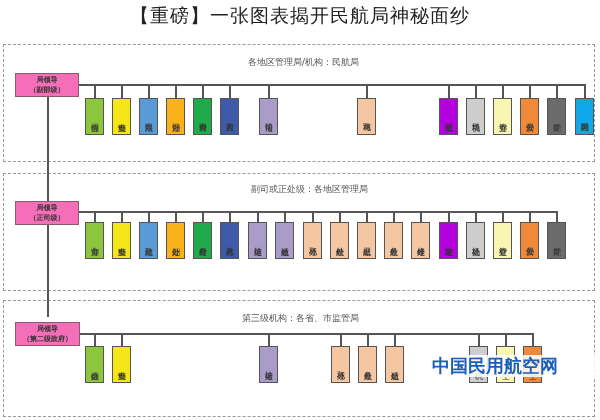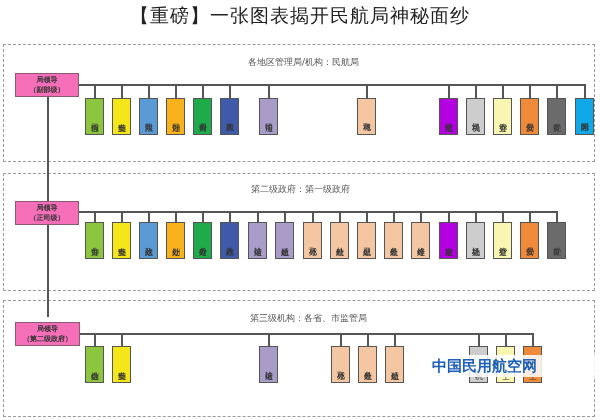--- a/index.html
+++ b/index.html
@@ -7,34 +7,34 @@
   .title{position:absolute;left:0;top:0;width:600px;height:30px;line-height:30px;text-align:center;font-size:19px;color:#222;letter-spacing:1px;}
   .level{position:absolute;left:3px;width:592px;border:1.5px dashed #9a9a9a;box-sizing:border-box;}
   .level-label{position:absolute;font-family:"DejaVu Serif",serif;font-size:9px;color:#555;white-space:nowrap;}
   .leader{position:absolute;left:15px;width:64px;height:24px;background:#f46fb8;border:1.5px solid #8a5b70;box-sizing:border-box;text-align:center;font-size:7px;line-height:10px;color:#333;font-weight:bold;padding-top:1px;}
   .hline{position:absolute;height:1.5px;background:#555;}
   .vline{position:absolute;width:1.5px;background:#555;}
   .dept{position:absolute;width:19px;height:37px;border:1px solid #555;box-sizing:border-box;display:flex;align-items:center;justify-content:center;}
   .dept span{writing-mode:vertical-rl;font-size:8px;line-height:9px;color:#333;letter-spacing:0px;}
   .watermark{position:absolute;left:432px;top:355px;width:168px;background:rgba(255,255,255,0.85);}
   .wm-en{font-family:"DejaVu Sans",sans-serif;font-size:25px;color:#222;line-height:26px;letter-spacing:0px;}
-  .wm-cn{font-family:"DejaVu Sans",sans-serif;font-size:15px;color:#1b5fb8;font-weight:bold;line-height:22px;}
+  .wm-cn{font-family:"DejaVu Sans",sans-serif;font-size:18px;color:#1b5fb8;font-weight:bold;line-height:22px;}
 </style>
 </head>
 <body>
 
 <div class="title">【重磅】一张图表揭开民航局神秘面纱</div>
 
 <div class="level" style="top:44px;height:118px;"></div>
 <div class="level" style="top:173px;height:118px;"></div>
 <div class="level" style="top:300px;height:117px;"></div>
 
 <div class="level-label" style="left:248px;top:56px;">各地区管理局/机构：民航局</div>
-<div class="level-label" style="left:251px;top:183px;">第二级政府：第一级政府</div>
-<div class="level-label" style="left:250px;top:312px;">第三级机构：各省、市监管局</div>
+<div class="level-label" style="left:251px;top:183px;">副司或正处级：各地区管理局</div>
+<div class="level-label" style="left:242px;top:312px;">第三级机构：各省、市监管局</div>
 
 <div class="vline" style="left:47px;top:97px;height:220px;"></div>
 
 <div class="leader" style="top:73px;">
   <div>局领导</div>
   <div>（副部级）</div>
 </div>
 <div class="leader" style="top:201px;">
   <div>局领导</div>
   <div>（正司级）</div>

